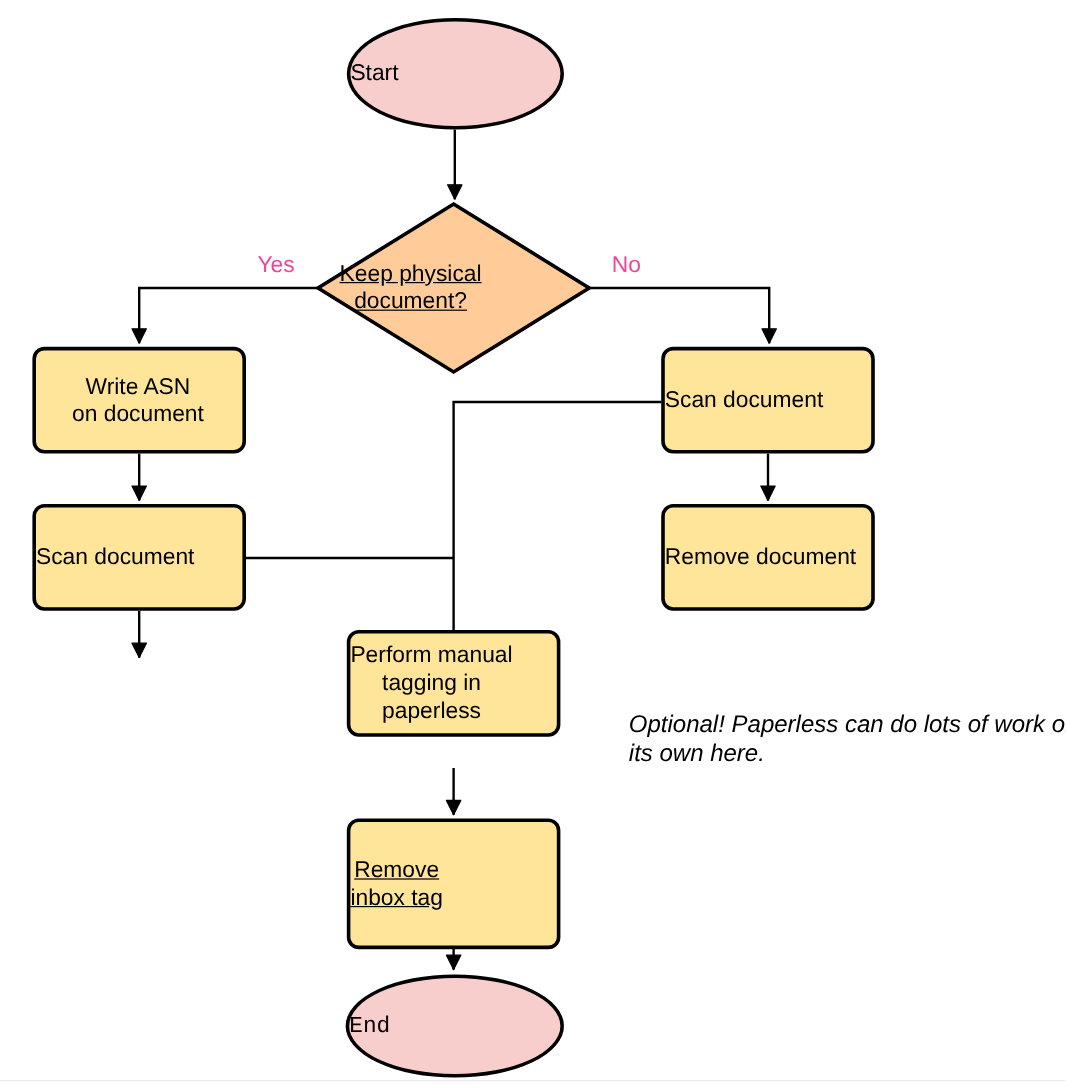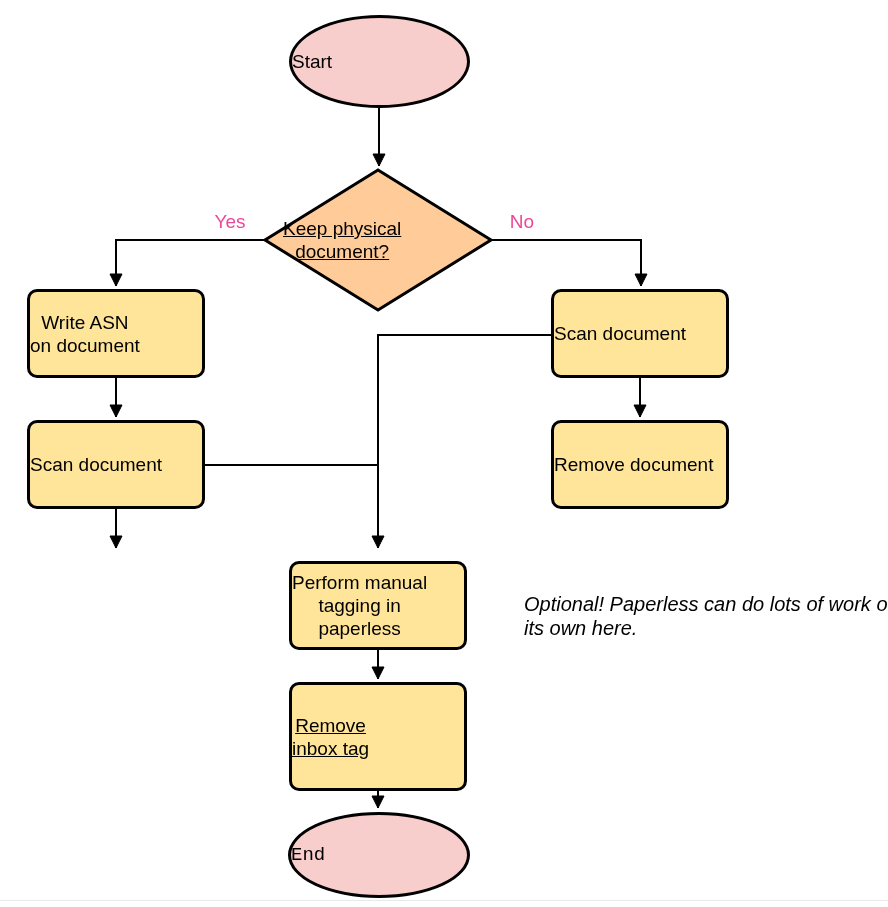--- a/index.html
+++ b/index.html
@@ -110,39 +110,39 @@
 
   <div class="node terminal" style="left:289px;top:15px;width:181px;height:93px;">
     <span>Start</span>
   </div>
 
   <div class="node decision-label" style="left:283px;top:205px;width:190px;height:70px;">
     <span>Keep physical
 document?</span>
   </div>
 
-  <div class="node process" style="left:27px;top:289px;width:178px;height:89px;">
+  <div class="node process" style="left:27px;top:289px;width:178px;height:89px;padding-left:30px;">
     <span>Write ASN
 on document</span>
   </div>
 
   <div class="node process" style="left:27px;top:420px;width:178px;height:89px;">
     <span>Scan document</span>
   </div>
 
 
   <div class="node process" style="left:551px;top:289px;width:178px;height:89px;">
     <span>Scan document</span>
   </div>
 
   <div class="node process" style="left:551px;top:420px;width:178px;height:89px;">
     <span>Remove document</span>
   </div>
 
-  <div class="node process" style="left:289px;top:561px;width:178px;height:89px;">
+  <div class="node process" style="left:289px;top:525px;width:178px;height:89px;">
     <span>Perform manual
 tagging in
 paperless</span>
   </div>
 
   <div class="node process" style="left:289px;top:682px;width:178px;height:109px;text-decoration:underline;">
     <span>Remove
 inbox tag</span>
   </div>
 

